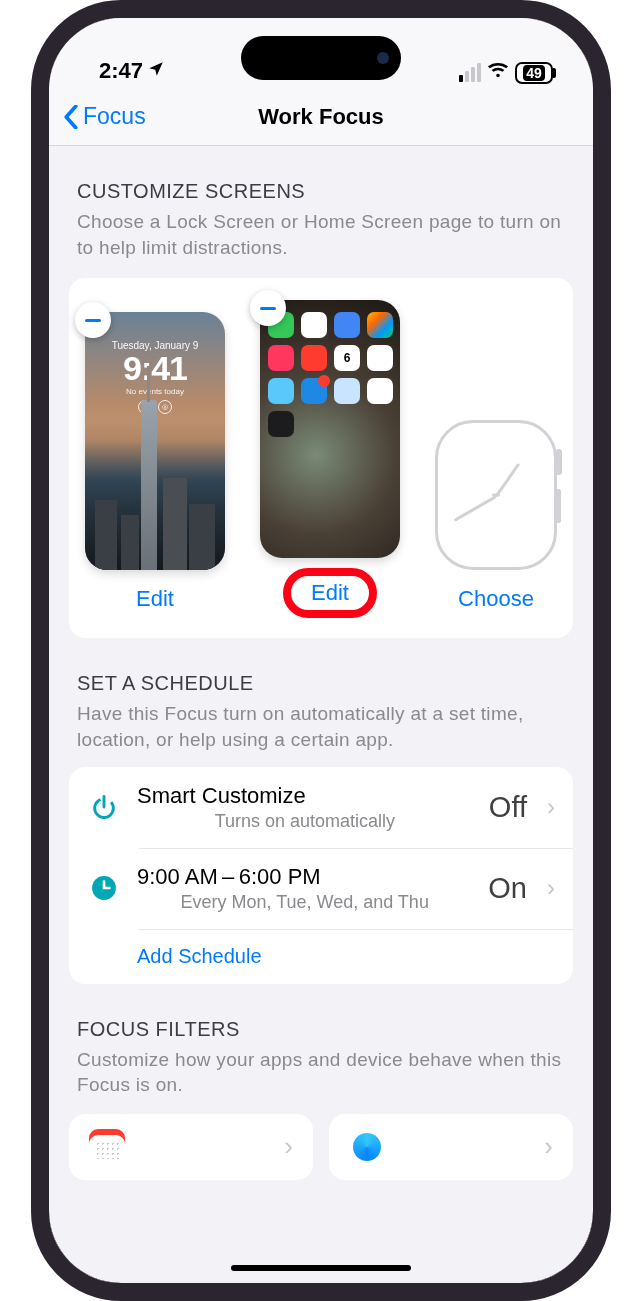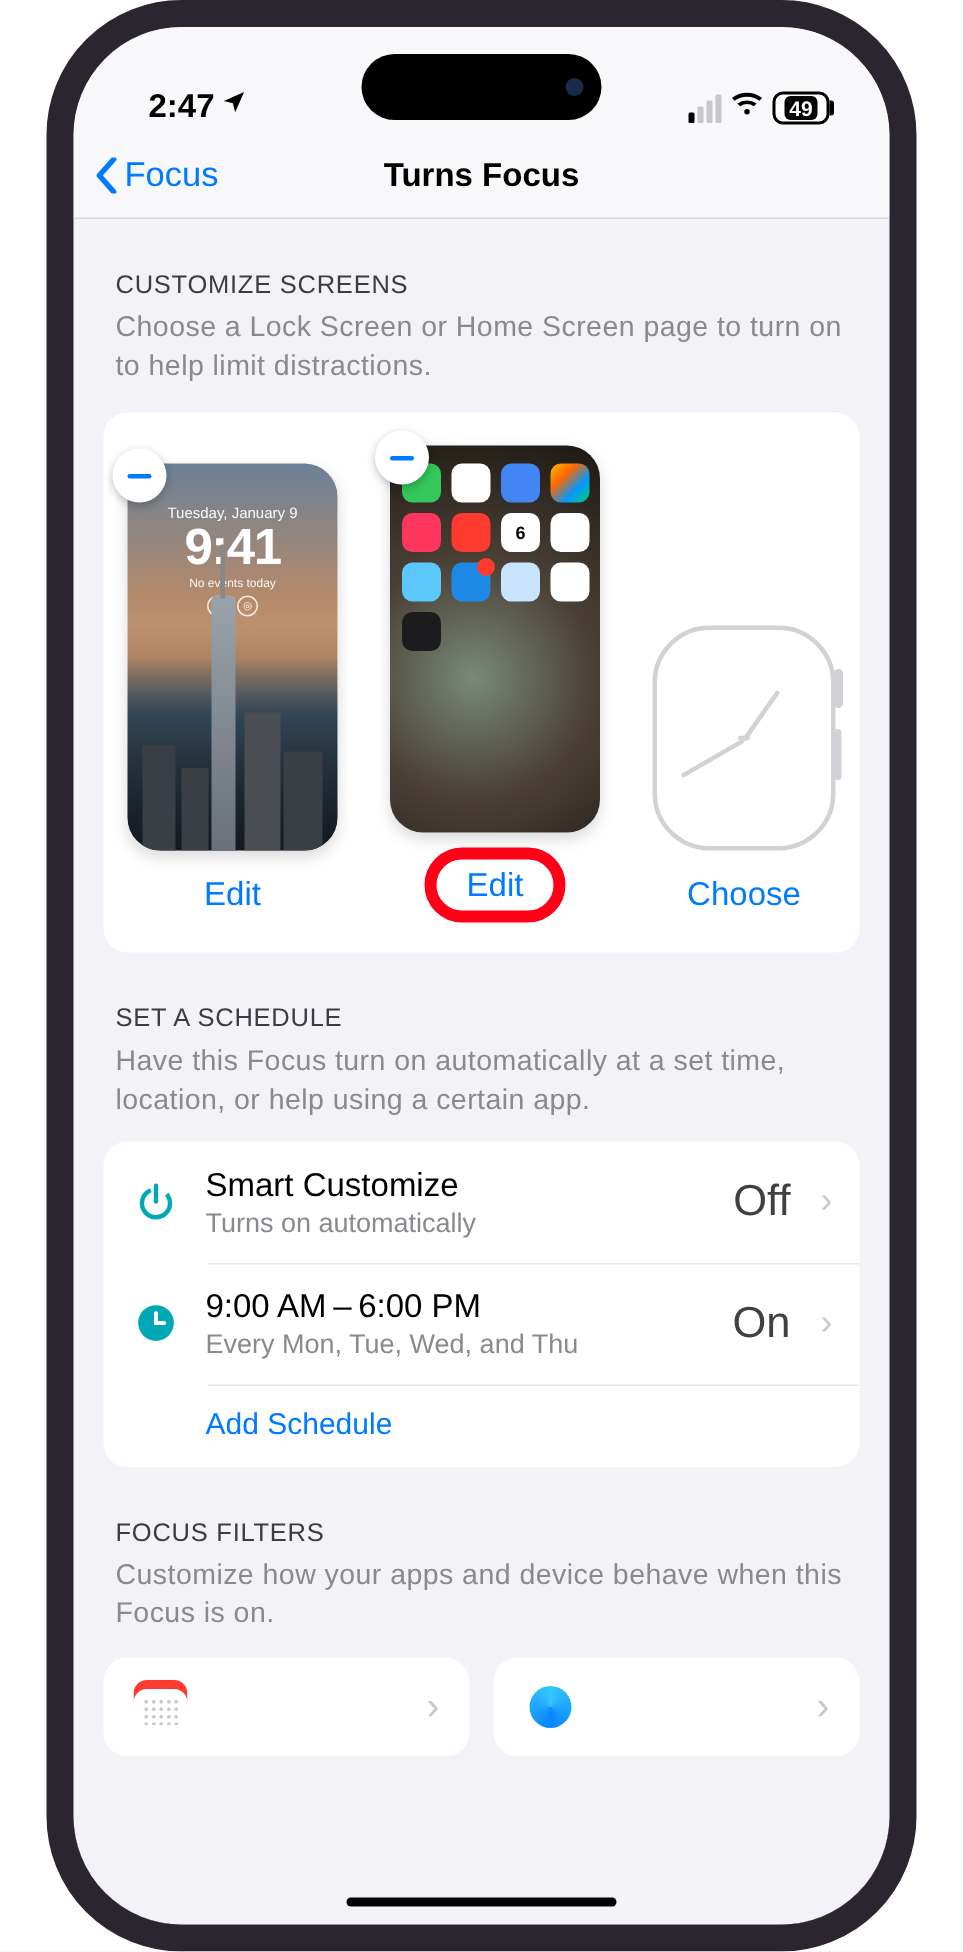--- a/index.html
+++ b/index.html
@@ -107,21 +107,21 @@
     text-align:center; font-size:22px; font-weight:600;
     pointer-events:none;
   }
   
   .content { padding: 0; overflow:hidden;}
   .section-header {
     padding: 34px 28px 0 28px;
     font-size:17px; color:#6d6d72; letter-spacing:0.3px;
   }
   .section-header .title{
-    text-transform:uppercase; color:#3c3c43; font-size:17px; font-weight:400;
+    text-transform:uppercase; color:#3c3c43; font-size:20px; font-weight:400;
     margin-bottom:6px; letter-spacing:0.5px;
   }
   .section-header .desc{ font-size:19px; color:#8a8a8e; line-height:1.35;}
   .card {
     background:#fff;
     margin: 18px 20px 0 20px;
     border-radius:16px;
     padding: 22px 16px 20px 16px;
   }
   .screens-row{
@@ -230,21 +230,21 @@
   .row{
     display:flex; align-items:center; padding:16px 18px; gap:16px;
     position:relative;
   }
   .row + .row::before{
     content:""; position:absolute; top:0; left:70px; right:0; height:1px; background:#e5e5ea;
   }
   .row .icon{ width:34px; display:flex; justify-content:center;}
   .row .txt{ flex:1;}
   .row .t1{ font-size:22px; color:#000;}
-  .row .t2{ font-size:18px; color:#8a8a8e; margin-top:2px;}
+  .row .t2{ font-size:18px; color:#8a8a8e; margin-top:2px;text-align:center;}
   .row .val{ color:#404040; font-size:29px;}
   .row .chev{ color:#c7c7cc; font-size:24px; margin-left:4px;}
   .row.link{ color:#007aff;}
   .row.link .t1{ color:#007aff; font-size:20px;}
 
   
   .filters-row{
     display:flex; gap:16px; margin:16px 20px 0 20px;
   }
   .filter-card{
@@ -306,21 +306,21 @@
 
     <div class="nav">
       <div class="back">
         <span class="chev">
           <svg width="16" height="24" viewBox="0 0 12 20">
               <path d="M10 1 L2 10 L10 19" stroke="#007aff" stroke-width="3" fill="none" stroke-linecap="round" stroke-linejoin="round"></path>
             </svg>
         </span>
         <span>Focus</span>
       </div>
-      <div class="nav-title">Turns Focus</div>
+      <div class="nav-title">Work Focus</div>
     </div>
 
     <div class="content">
 
       <div class="section-header">
         <div class="title">CUSTOMIZE SCREENS</div>
         <div class="desc">Choose a Lock Screen or Home Screen page to turn on to help limit distractions.</div>
       </div>
 
       <div class="card">

